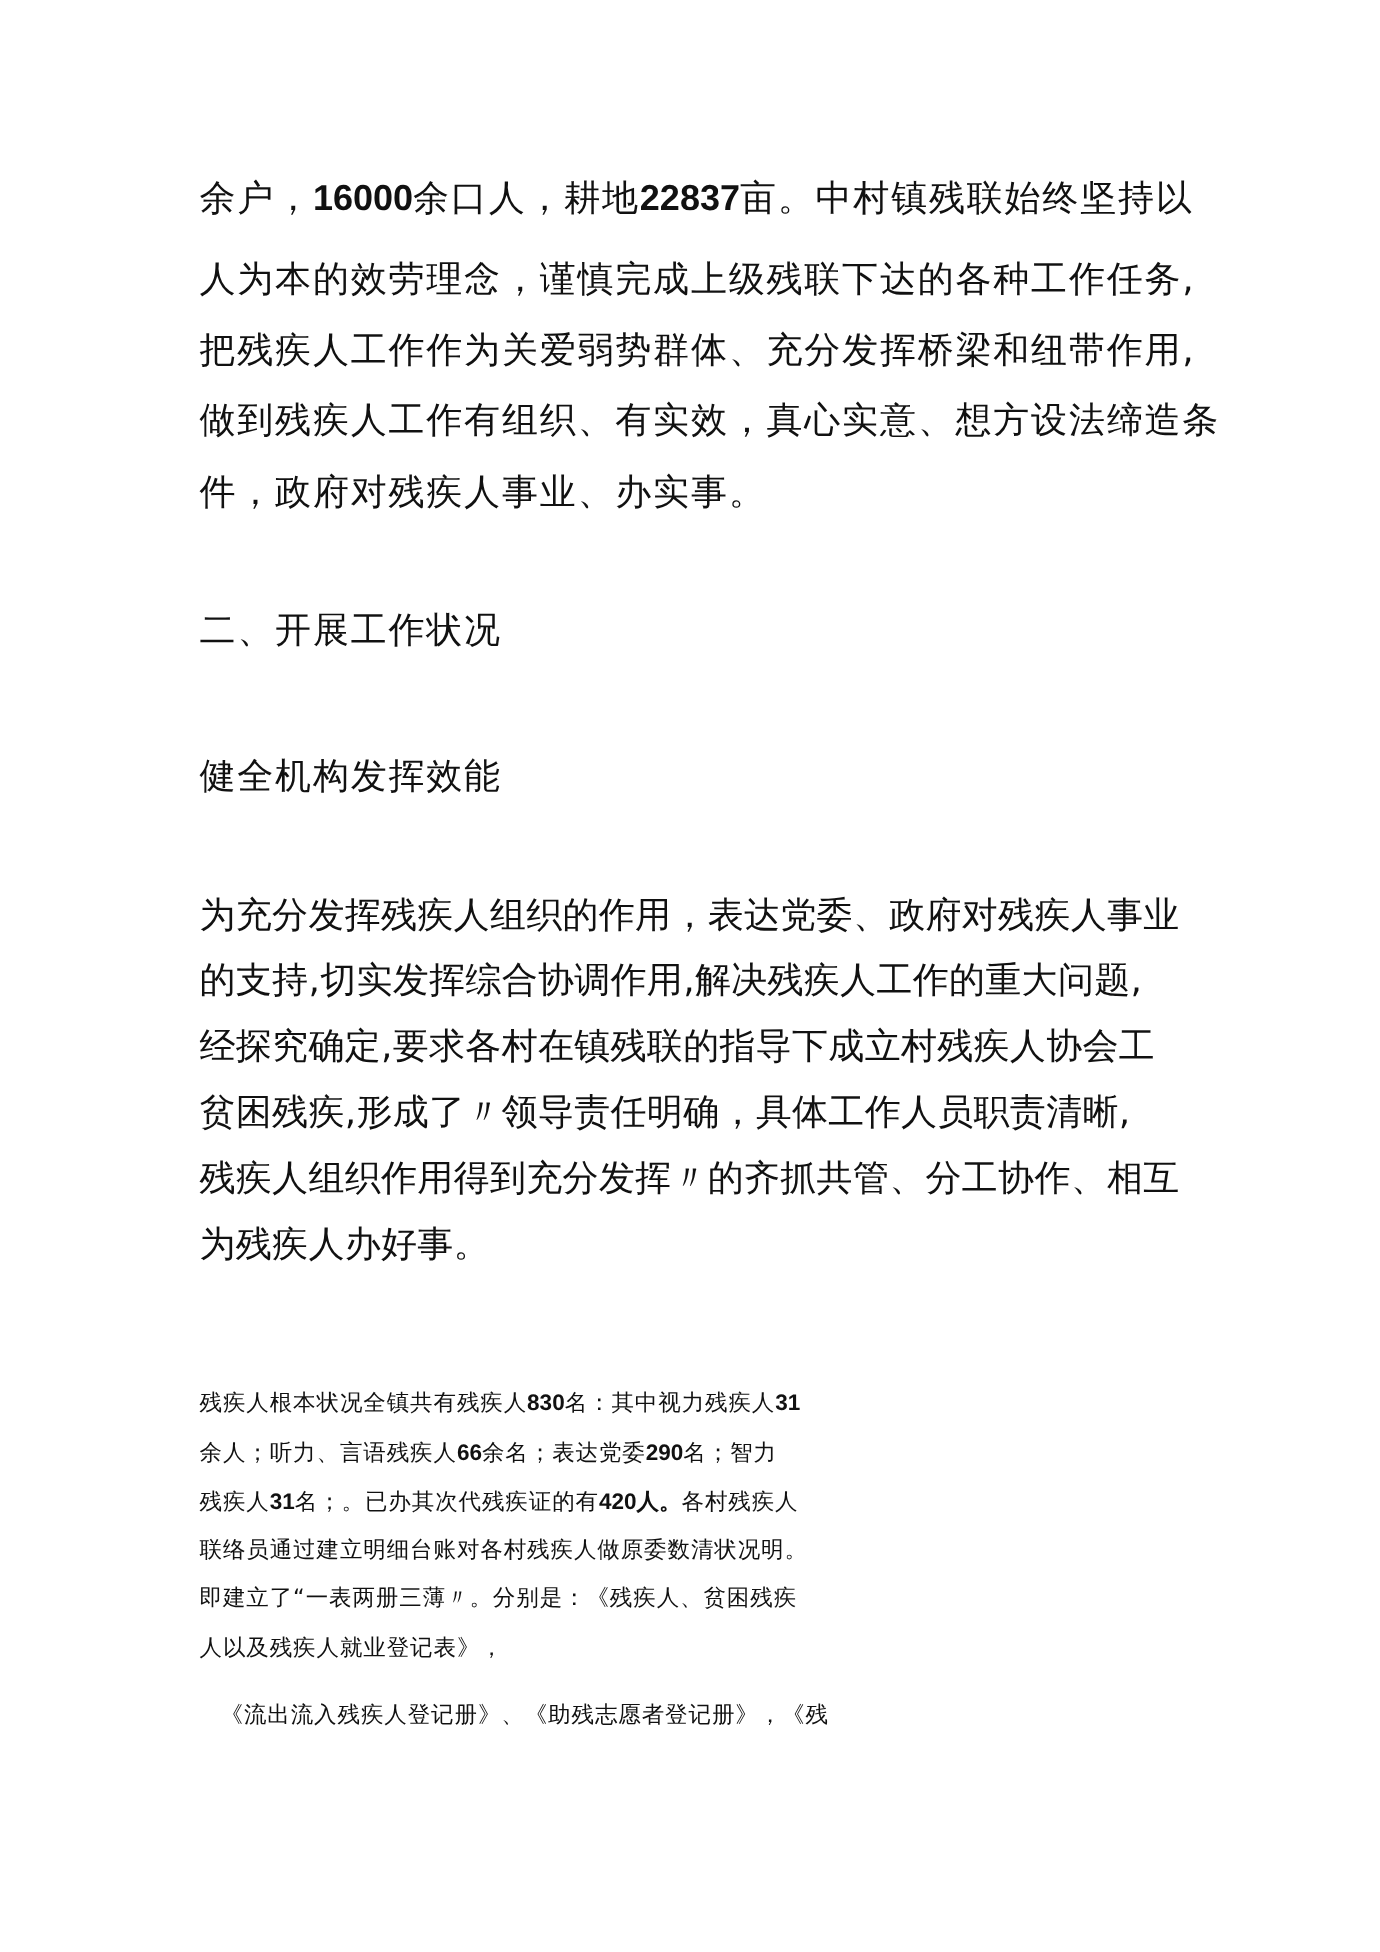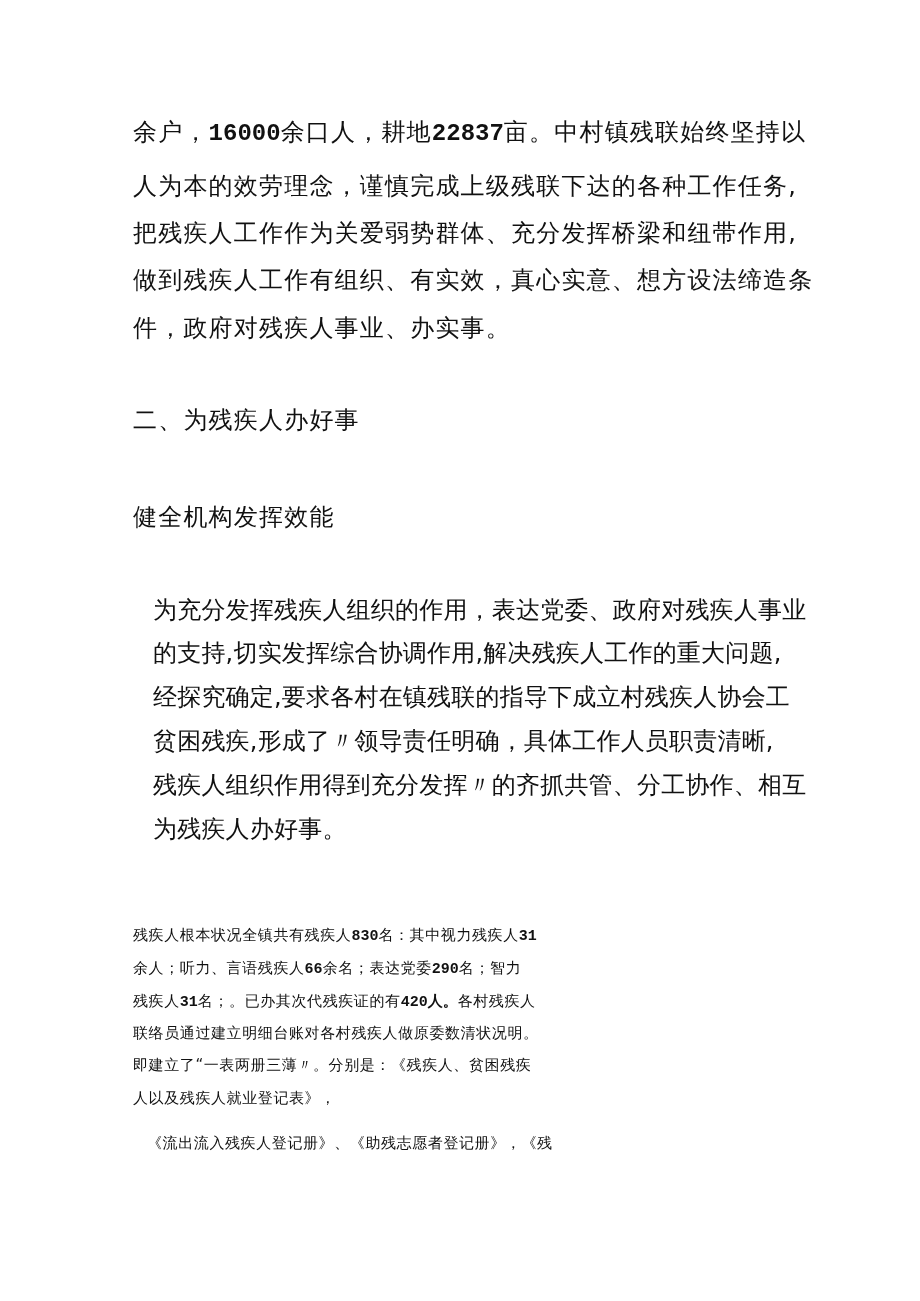--- a/index.html
+++ b/index.html
@@ -1,35 +1,35 @@
 <!DOCTYPE html>
 <html><head>
 <meta charset="utf-8">
 <style>
   html, body { margin: 0; padding: 0; background: #ffffff; }
   body { width: 920px; height: 1301px; position: relative; overflow: hidden;
          font-family: "DejaVu Sans", "Liberation Sans", sans-serif; color: #111; }
   .line { position: absolute; left: 133px; white-space: nowrap; font-size: 24px; line-height: 30px; letter-spacing: 1.2px; }
   .line.s { font-size: 15px; letter-spacing: 0.6px; }
-  .line.tight { letter-spacing: 0.2px; margin-left: 20px; }
-  .b { font-weight: bold; font-family: Liberation Mono, monospace; letter-spacing: 0; margin-top: 11px; }
+  .line.tight { letter-spacing: 0.2px; }
+  .b { font-weight: bold; font-family: Liberation Sans, sans-serif; letter-spacing: 0; margin-top: 11px; }
 </style>
 </head>
 <body>
 
 <div>
   <div class="line" style="top:117px">
     <span>余户，</span><span class="b">16000</span><span>余口人，耕地</span><span class="b">22837</span><span>亩。中村镇残联始终坚持以</span>
   </div>
   <div class="line" style="top:171px">人为本的效劳理念，谨慎完成上级残联下达的各种工作任务,</div>
   <div class="line" style="top:218px">把残疾人工作作为关爱弱势群体、充分发挥桥梁和纽带作用,</div>
   <div class="line" style="top:265px">做到残疾人工作有组织、有实效，真心实意、想方设法缔造条</div>
   <div class="line" style="top:313px">件，政府对残疾人事业、办实事。</div>
 
-  <div class="line" style="top:405px">二、为残疾人办好事</div>
+  <div class="line" style="top:405px">二、开展工作状况</div>
   <div class="line" style="top:502px">健全机构发挥效能</div>
 
   <div class="line tight" style="top:595px">为充分发挥残疾人组织的作用，表达党委、政府对残疾人事业</div>
   <div class="line tight" style="top:638px">的支持,切实发挥综合协调作用,解决残疾人工作的重大问题,</div>
   <div class="line tight" style="top:682px">经探究确定,要求各村在镇残联的指导下成立村残疾人协会工</div>
   <div class="line tight" style="top:726px">贫困残疾,形成了〃领导责任明确，具体工作人员职责清晰,</div>
   <div class="line tight" style="top:770px">残疾人组织作用得到充分发挥〃的齐抓共管、分工协作、相互</div>
   <div class="line tight" style="top:814px">为残疾人办好事。</div>
 
   <div class="line s" style="top:920px">

